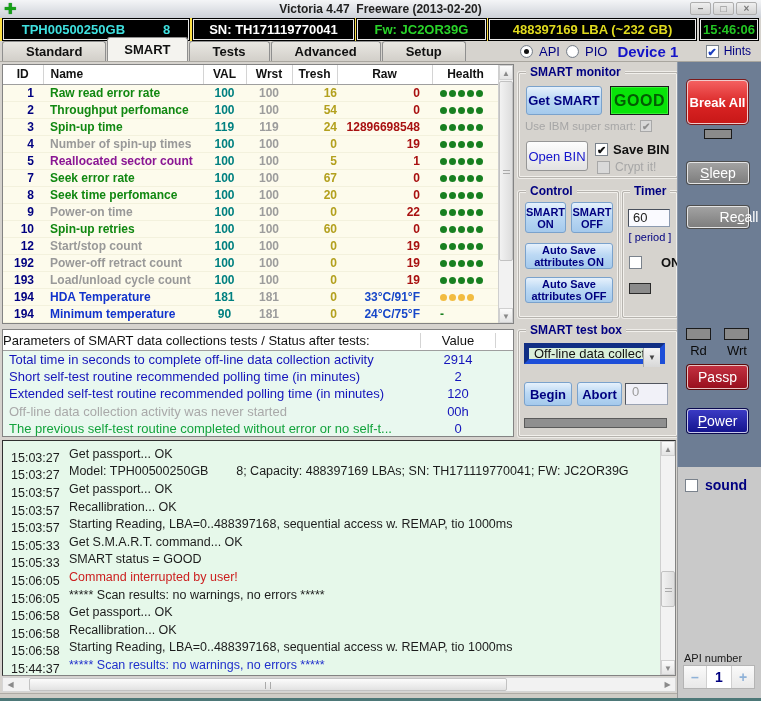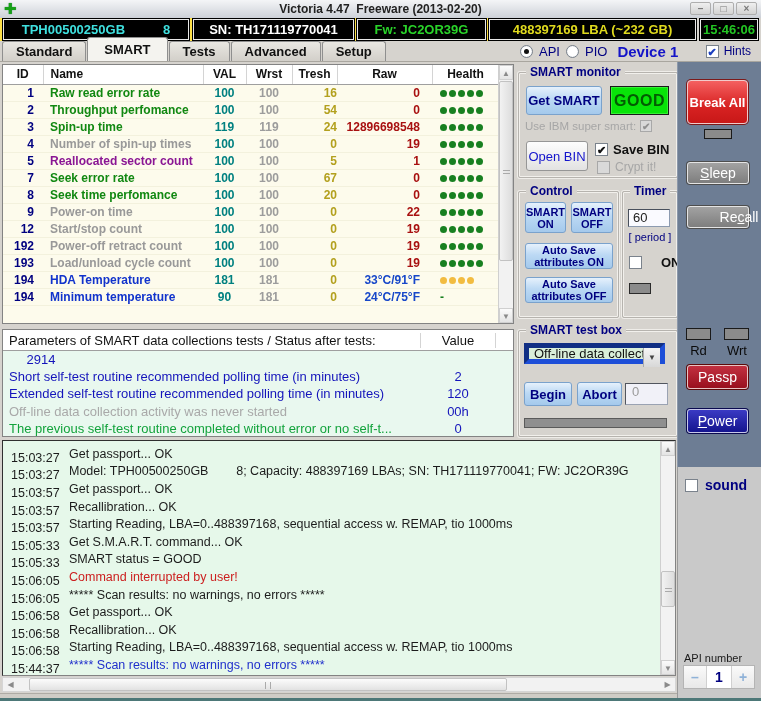--- a/index.html
+++ b/index.html
@@ -19,21 +19,21 @@
   #ib-model{left:3px;width:186px;color:#3fe0df;}
   #ib-model .mnum{margin-left:38px;}
   #ib-sn{left:193px;width:161px;color:#fff;}
   #ib-fw{left:357px;width:129px;color:#2ad42a;}
   #ib-lba{left:489px;width:207px;color:#e0da1e;}
   #ib-clock{left:700px;width:58px;color:#23c523;}
 
   
   #tabbar{position:absolute;left:0;top:41px;width:761px;height:21px;background:#d6d3ce;border-bottom:1px solid #a9a69f;}
   #tab-strip{position:absolute;left:2px;bottom:0;display:flex;align-items:flex-end;}
-  .tab{height:20px;padding:0 13px;background:linear-gradient(#e9e7e2,#d2cfc9);border:1px solid #8f8f8f;border-bottom:none;border-radius:3px 3px 0 0;font-size:13px;font-weight:bold;color:#111;line-height:20px;margin-right:1px;}
+  .tab{height:20px;padding:0 23px;background:linear-gradient(#e9e7e2,#d2cfc9);border:1px solid #8f8f8f;border-bottom:none;border-radius:3px 3px 0 0;font-size:13px;font-weight:bold;color:#111;line-height:20px;margin-right:1px;}
   .tab.active{height:24px;line-height:23px;background:#f4f3ef;position:relative;z-index:2;padding:0 16px;}
   #mode-area{position:absolute;left:520px;top:2px;display:flex;align-items:center;gap:6px;font-size:13px;color:#000080;}
   .radio{width:13px;height:13px;border-radius:50%;background:radial-gradient(#fff 55%,#cdd4dc);border:1px solid #7a828c;position:relative;}
   .radio.sel::after{content:"";position:absolute;left:3px;top:3px;width:5px;height:5px;border-radius:50%;background:#111;}
   #device-label{font-size:15px;font-weight:bold;color:#1414c8;margin-left:4px;}
   #hints-area{position:absolute;right:10px;top:3px;display:flex;align-items:center;gap:5px;font-size:12px;color:#000080;}
   .chk{width:13px;height:13px;background:#fff;border:1px solid #7a828c;font-size:11px;line-height:12px;text-align:center;color:#1c3fbf;font-weight:bold;}
   .chk.gray{background:#d9d9d9;color:#909090;border-color:#a8a8a8;}
   .chk.blackmark{color:#111;}
 
@@ -57,21 +57,21 @@
   .dot-g{background:#188020;}.dot-o{background:#f2bc41;}
   .health-dash{color:#188020;}
   .vscroll{position:absolute;right:0;top:0;bottom:0;width:15px;background:#f2f2f2;border-left:1px solid #cfcfcf;}
   .varrow{position:absolute;left:0;width:14px;height:15px;text-align:center;font-size:8px;color:#8a8a8a;line-height:15px;background:linear-gradient(#fbfbfb,#e4e4e4);border:1px solid #d0d0d0;}
   .vthumb{position:absolute;left:0;width:14px;background:linear-gradient(90deg,#f2f2f2,#dddddd);border:1px solid #c2c2c2;border-radius:2px;}
   .grip{position:absolute;left:3px;width:7px;border-top:1px solid #aaa;border-bottom:1px solid #aaa;height:4px;}
 
   
   #param-wrap{position:absolute;left:2px;top:329px;width:512px;height:108px;border:1px solid #838383;background:#e9f8ef;font-size:13px;}
   #param-head{display:flex;height:21px;background:#fff;border-bottom:1px solid #9f9f9f;align-items:center;color:#111;}
-  #param-head .ph-label{width:417px;padding-left:6px;}
+  #param-head .ph-label{width:417px;}
   #param-head .ph-value{width:76px;text-align:center;border-left:1px solid #d4d4d4;border-right:1px solid #d4d4d4;}
   .prow{display:flex;height:17.2px;align-items:center;}
   .prow .pl{width:417px;padding-left:6px;white-space:nowrap;overflow:hidden;}
   .prow .pv{width:76px;text-align:center;color:#1414bb;}
   .p-blue{color:#1414bb;}.p-gray{color:#a9a9a9;}.p-green{color:#13a33c;}
 
   
   .group{position:absolute;border:1px solid #b6b3ae;border-radius:2px;box-shadow:inset 0 0 0 1px #f2f0ec, 0 0 0 1px #efede9;}
   .gtitle{position:absolute;top:-8px;left:7px;background:#d6d3ce;padding:0 4px;font-size:12px;font-weight:bold;color:#000080;line-height:14px;}
   #grp-monitor{left:518px;top:72px;width:160px;height:106px;}
@@ -263,20 +263,29 @@
           <tr>
             <td class="c-id">9</td>
             <td class="c-name nm-gray">Power-on time</td>
             <td class="c-val">100</td>
             <td class="c-wrst">100</td>
             <td class="c-tresh">0</td>
             <td class="c-raw raw-red">22</td>
             <td class="c-health"><span class="dot dot-g"></span><span class="dot dot-g"></span><span class="dot dot-g"></span><span class="dot dot-g"></span><span class="dot dot-g"></span></td>
           </tr>
           <tr>
+            <td class="c-id">10</td>
+            <td class="c-name nm-green">Spin-up retries</td>
+            <td class="c-val">100</td>
+            <td class="c-wrst">100</td>
+            <td class="c-tresh">60</td>
+            <td class="c-raw raw-red">0</td>
+            <td class="c-health"><span class="dot dot-g"></span><span class="dot dot-g"></span><span class="dot dot-g"></span><span class="dot dot-g"></span><span class="dot dot-g"></span></td>
+          </tr>
+          <tr>
             <td class="c-id">12</td>
             <td class="c-name nm-gray">Start/stop count</td>
             <td class="c-val">100</td>
             <td class="c-wrst">100</td>
             <td class="c-tresh">0</td>
             <td class="c-raw raw-red">19</td>
             <td class="c-health"><span class="dot dot-g"></span><span class="dot dot-g"></span><span class="dot dot-g"></span><span class="dot dot-g"></span><span class="dot dot-g"></span></td>
           </tr>
           <tr>
             <td class="c-id">192</td>
@@ -325,20 +334,21 @@
     </div>
   </div>
 
   <div id="param-wrap">
     <div id="param-head">
       <span class="ph-label">Parameters of SMART data collections tests / Status after tests:</span>
       <span class="ph-value">Value</span>
     </div>
     <div id="param-body">
         <div class="prow">
+          <span class="pl p-blue">Total time in seconds to complete off-line data collection activity</span>
           <span class="pv">2914</span>
         </div>
         <div class="prow">
           <span class="pl p-blue">Short self-test routine recommended polling time (in minutes)</span>
           <span class="pv">2</span>
         </div>
         <div class="prow">
           <span class="pl p-blue">Extended self-test routine recommended polling time (in minutes)</span>
           <span class="pv">120</span>
         </div>

